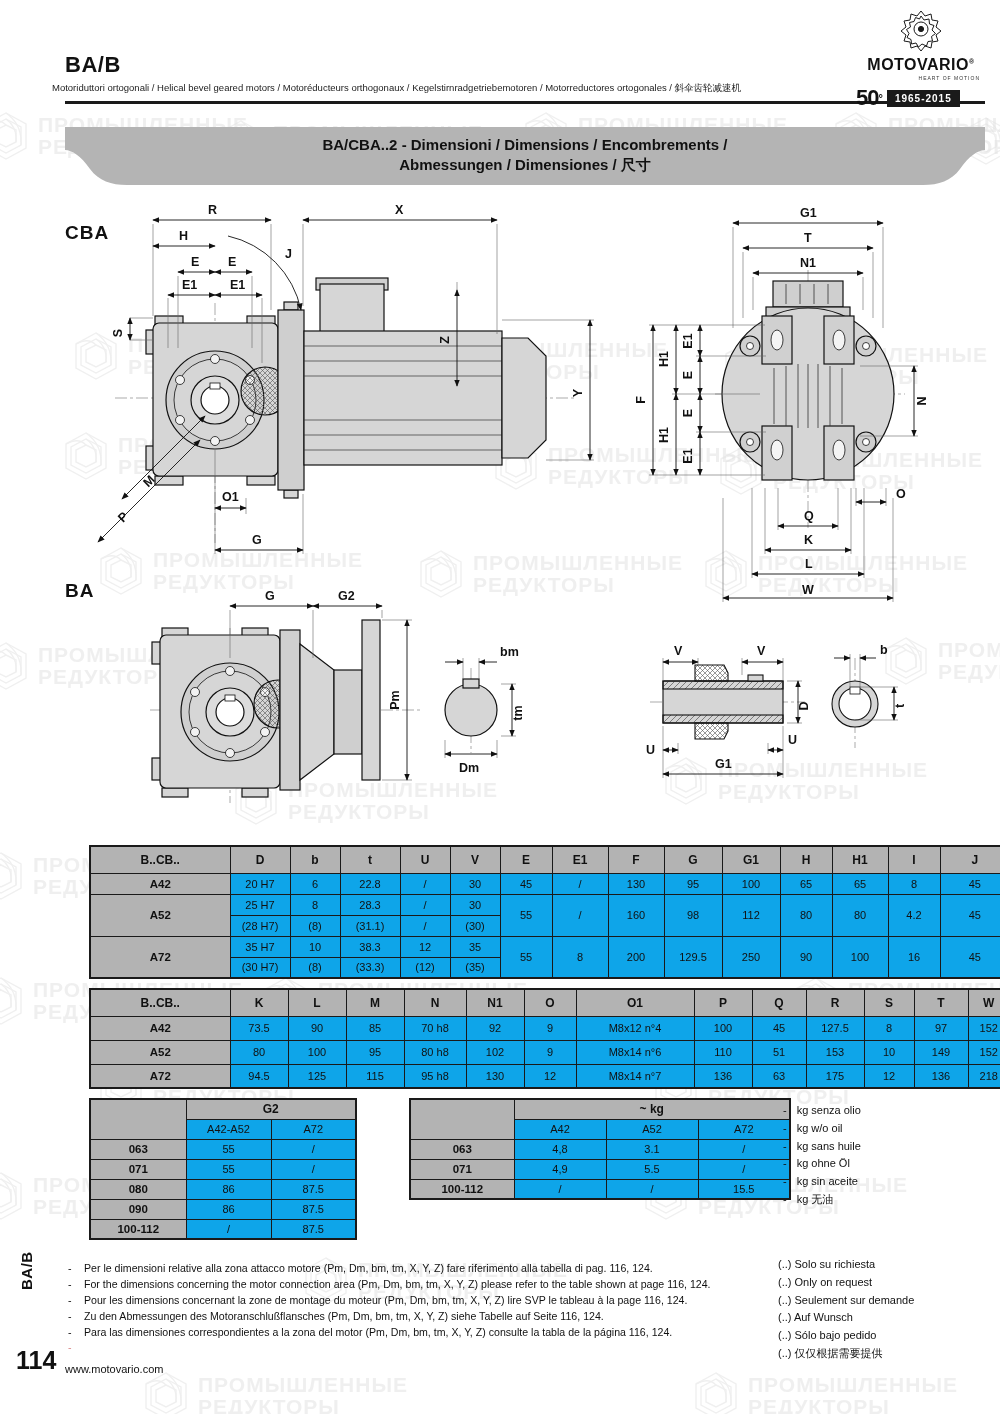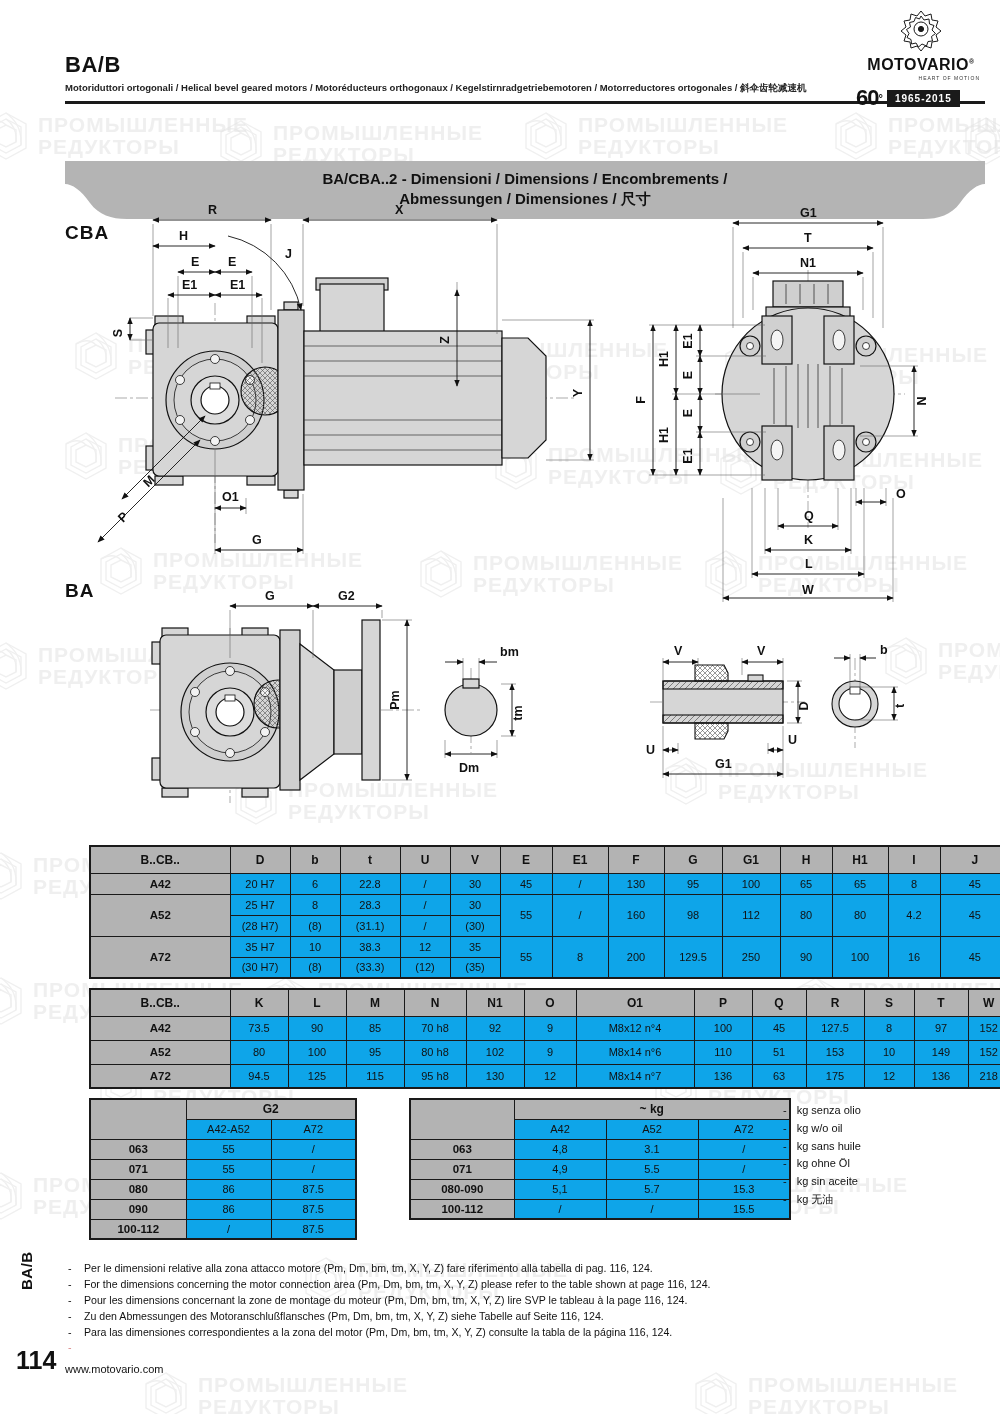--- a/index.html
+++ b/index.html
@@ -4,32 +4,32 @@
 <style>
   html,body{margin:0;padding:0;background:#fff;}
   .page{position:relative;width:1000px;height:1414px;background:#ffffff;overflow:hidden;
         font-family:"Liberation Sans","DejaVu Sans",sans-serif;color:#111;}
   
   .wm{position:absolute;display:flex;align-items:center;gap:6px;opacity:.55;pointer-events:none;z-index:0;}
   .wm svg{flex:0 0 auto;}
   .wm-text{font-size:21px;font-weight:bold;color:#e3e3e3;line-height:1.05;letter-spacing:1px;white-space:nowrap;}
   
   .hdr-title{position:absolute;left:65px;top:52px;font-size:22px;font-weight:bold;letter-spacing:.5px;z-index:2;}
-  .hdr-sub{position:absolute;left:65px;top:82px;width:760px;font-size:9.5px;font-weight:bold;color:#222;z-index:2;}
+  .hdr-sub{position:absolute;left:52px;top:82px;width:760px;font-size:9.5px;font-weight:normal;color:#222;z-index:2;}
   .hdr-rule{position:absolute;left:65px;top:101px;width:920px;height:3px;background:#1a1a1a;z-index:2;}
   .logo{position:absolute;right:14px;top:8px;width:130px;text-align:center;z-index:2;}
   .logo-gear{margin:0 auto;}
   .logo-name{font-size:16px;font-weight:bold;letter-spacing:.5px;}
   .logo-name sup{font-size:7px;}
   .logo-tag{font-size:5px;letter-spacing:1px;color:#333;margin-top:1px;text-align:right;padding-right:6px;}
   .logo-anniv{display:flex;align-items:center;justify-content:flex-start;margin-top:4px;}
   .logo-50{font-size:22px;font-weight:bold;letter-spacing:-1px;}
   .logo-years{background:#1a1a1a;color:#fff;font-size:10px;font-weight:bold;padding:3px 8px;margin-left:4px;letter-spacing:1px;}
   
-  .banner{position:absolute;left:65px;top:127px;width:920px;height:62px;z-index:1;margin-top:34px;}
+  .banner{position:absolute;left:65px;top:127px;width:920px;height:62px;z-index:1;}
   .banner svg{position:absolute;left:0;top:0;}
   .banner-text{position:absolute;left:0;top:8px;width:100%;text-align:center;font-size:15px;font-weight:bold;line-height:1.3;z-index:2;}
   
   .dwg-label{position:absolute;font-size:19px;font-weight:bold;z-index:3;letter-spacing:1px;}
   .dwg{position:absolute;z-index:1;}
   text.dim{font-size:12.5px;font-weight:bold;fill:#111;}
   
   table{border-collapse:collapse;table-layout:fixed;z-index:2;position:absolute;background:#0ea5e9;margin-left:24px;}
   td,th{border:1px solid #1a1a1a;font-size:11px;text-align:center;vertical-align:middle;padding:0 2px;overflow:hidden;white-space:nowrap;}
   .t-head{background:#b3b3b3;font-weight:bold;font-size:12px;}
@@ -469,21 +469,21 @@
       <g fill="none" stroke="#1a1a1a" stroke-width="1">
         <path d="M22 4 L26 9 L32 7 L33 13 L39 14 L37 20 L42 24 L37 28 L39 34 L33 35 L32 41 L26 39 L22 44 L18 39 L12 41 L11 35 L5 34 L7 28 L2 24 L7 20 L5 14 L11 13 L12 7 L18 9 Z" transform="translate(0,-1)"></path>
         <path d="M22 9 L25 13 L30 12 L30.5 17 L35 18.5 L33 23 L36.5 26.5 L32.5 29.5 L33.5 34 L29 34.5 L27.5 39 L23 37 L19.5 40 L17 36 L12.5 37 L12 32.5 L8 30.5 L10 26.5 L7.5 22.5 L11.5 20 L10.5 15.5 L15 14.5 L16.5 10.5 L20.5 12 Z" transform="translate(0,-1)"></path>
         <circle cx="22" cy="21" r="7"></circle>
         <circle cx="22" cy="21" r="2.6" fill="#1a1a1a"></circle>
       </g>
     </svg>
     <div class="logo-name"><span>MOTOVARIO</span><sup>®</sup></div>
     <div class="logo-tag">HEART OF MOTION</div>
     <div class="logo-anniv">
-      <span class="logo-50">60</span>
+      <span class="logo-50">50</span>
         <span style="font-size:11px;font-weight:bold;">°</span>
       <span class="logo-years">1965-2015</span>
     </div>
   </div>
 
   <div class="banner">
     <svg width="920" height="62" viewBox="0 0 920 62">
       <path d="M0,0 H920 V23 C913,23 904,29 895,42 C886,54 874,58 858,58 H62 C46,58 34,54 25,42 C16,29 7,23 0,23 Z" fill="#b4b4b4"></path>
     </svg>
     <div class="banner-text">
@@ -1126,26 +1126,20 @@
       <td>3.1</td>
       <td>/</td>
     </tr>
     <tr>
       <td class="t-label">071</td>
       <td>4,9</td>
       <td>5.5</td>
       <td>/</td>
     </tr>
     <tr>
-      <td class="t-label">080-090</td>
-      <td>5,1</td>
-      <td>5.7</td>
-      <td>15.3</td>
-    </tr>
-    <tr>
       <td class="t-label">100-112</td>
       <td>/</td>
       <td>/</td>
       <td>15.5</td>
     </tr>
   </tbody>
     </table>
 
   <div class="kg-notes">
     <div class="row">
@@ -1193,18 +1187,26 @@
       </div>
     <div class="row">
         <span class="fn-bullet">-</span>
         <span>Para las dimensiones correspondientes a la zona del motor (Pm, Dm, bm, tm, X, Y, Z) consulte la tabla de la página 116, 124.</span>
       </div>
     <div class="row">
         <span class="fn-bullet red">-</span>
       </div>
   </div>
 
+  <div class="req-notes">
+    <div>(..) Solo su richiesta</div>
+    <div>(..) Only on request</div>
+    <div>(..) Seulement sur demande</div>
+    <div>(..) Auf Wunsch</div>
+    <div>(..) Sólo bajo pedido</div>
+    <div>(..) 仅仅根据需要提供</div>
+  </div>
 
   <div class="side-tab">BA/B</div>
   <div class="page-num">114</div>
   <div class="website">www.motovario.com</div>
 
 </div>
 
 </body></html>

